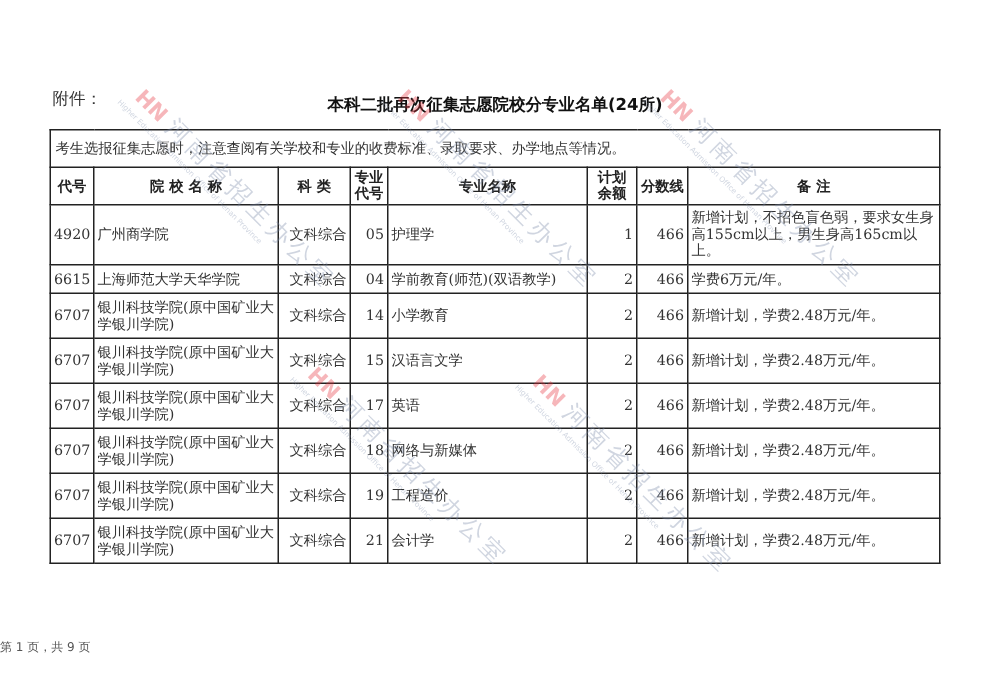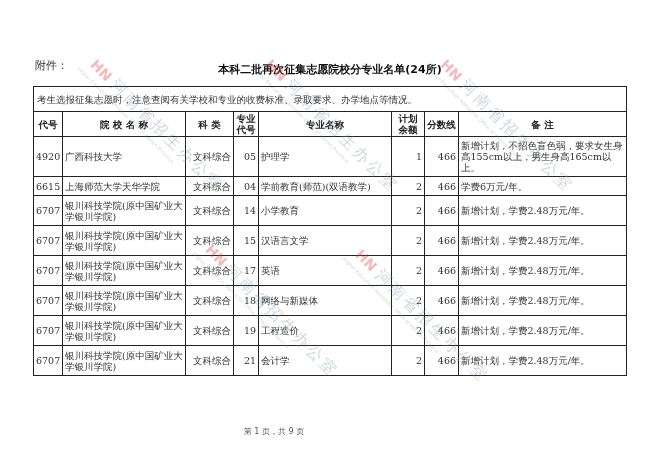--- a/index.html
+++ b/index.html
@@ -18,21 +18,21 @@
   th { font-family:"DejaVu Sans","Liberation Sans",sans-serif; font-weight:bold; font-size:9.5px; color:#222; text-align:center;margin-left:15px; }
   td.c { text-align:right; }
   td.l { text-align:left; }
   tr.notice td { height:24px; border-width:1.5px; text-align:left; padding-left:3px; font-size:9.5px; }
   tr.hdr th { height:24px; }
   tr.r1 td { height:39px; }
   tr.r2 td { height:18px; }
   tr.r td { height:29px; }
   tr.rs td { height:18px; }
   .footer {
-    position:absolute; left:0; width:548px; top:426px; text-align:center;
+    position:absolute; left:0; width:548px; top:426px; 
     font-family:"DejaVu Sans","Liberation Sans",sans-serif; font-size:8px; color:#555;
   }
   .wm {
     position:absolute; pointer-events:none; transform:rotate(45deg); transform-origin:left top;
     white-space:nowrap; opacity:0.35;
   }
   .wm .logo { color:#e8323c; font-weight:bold; font-size:14px; font-family:"DejaVu Sans",sans-serif; }
   .wm .cn { color:#7a8aa8; font-size:16px; letter-spacing:3px; font-family:"DejaVu Sans",sans-serif; }
   .wm .en { display:block; color:#7a8aa8; font-size:5px; margin-left:-6px; font-family:"DejaVu Sans",sans-serif; }
 </style>
@@ -64,21 +64,21 @@
       <th>科 类</th>
       <th>专业代号</th>
       <th>专业名称</th>
       <th>计划余额</th>
       <th>分数线</th>
       <th>备 注</th>
     </tr>
 
     <tr class="r1">
       <td class="c">4920</td>
-      <td class="l">广西科技大学</td>
+      <td class="l">广州商学院</td>
       <td class="c">文科综合</td>
       <td class="c">05</td>
       <td class="l">护理学</td>
       <td class="c">1</td>
       <td class="c">466</td>
       <td class="l">新增计划，不招色盲色弱，要求女生身高155cm以上，男生身高165cm以上。</td>
     </tr>
     <tr class="r2">
       <td class="c">6615</td>
       <td class="l">上海师范大学天华学院</td>

